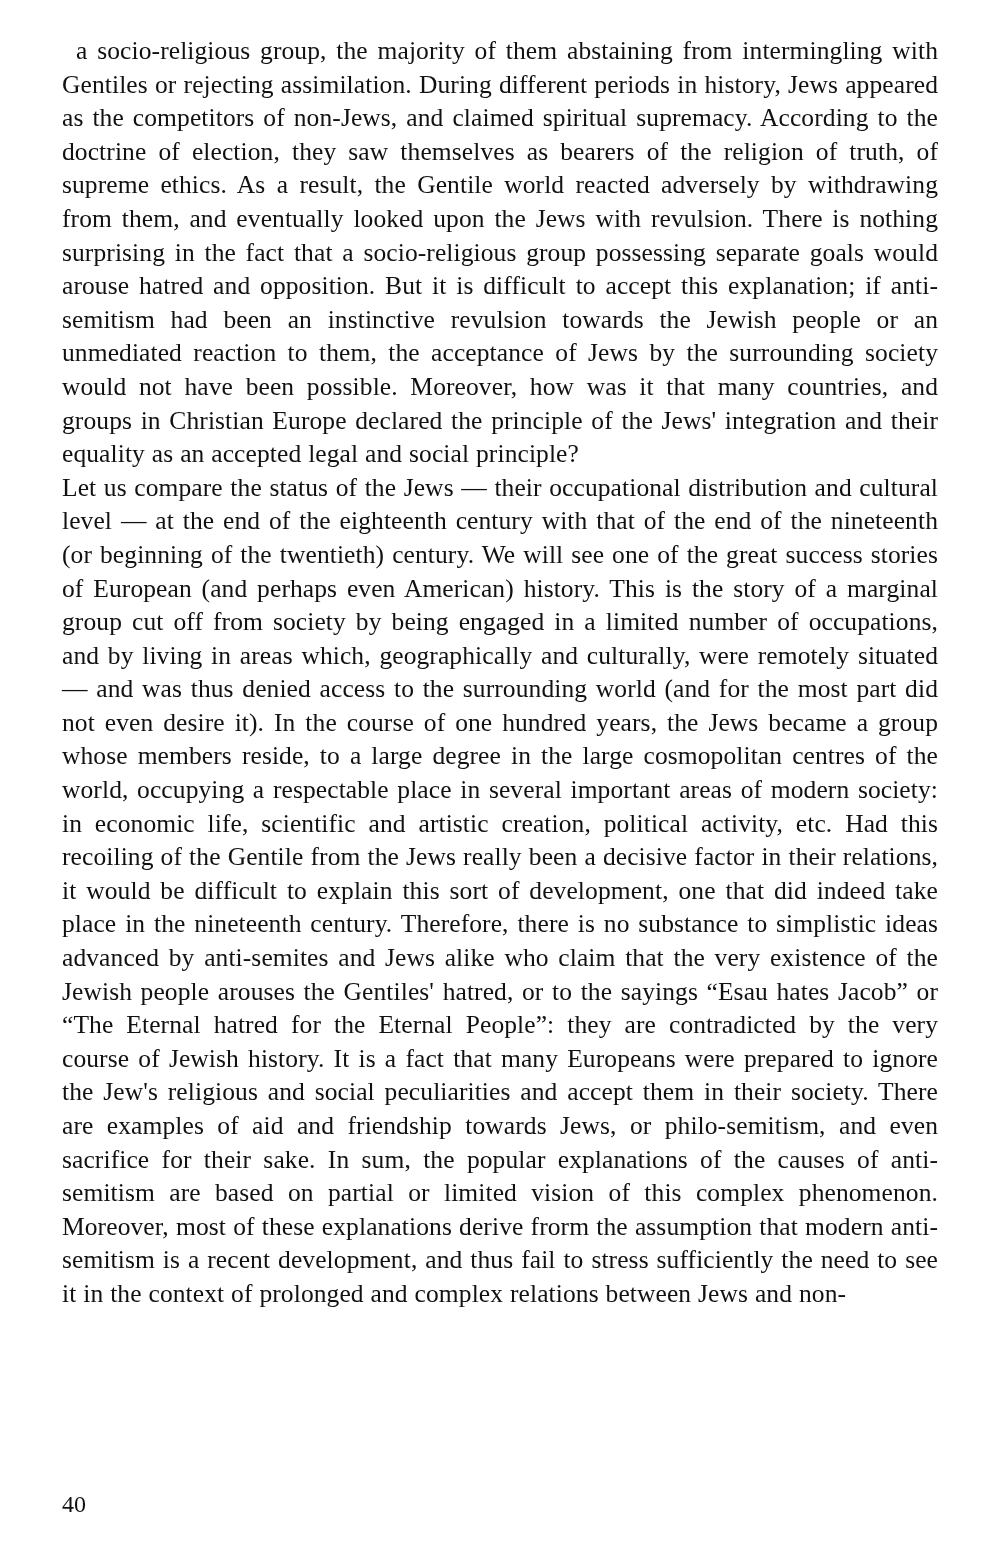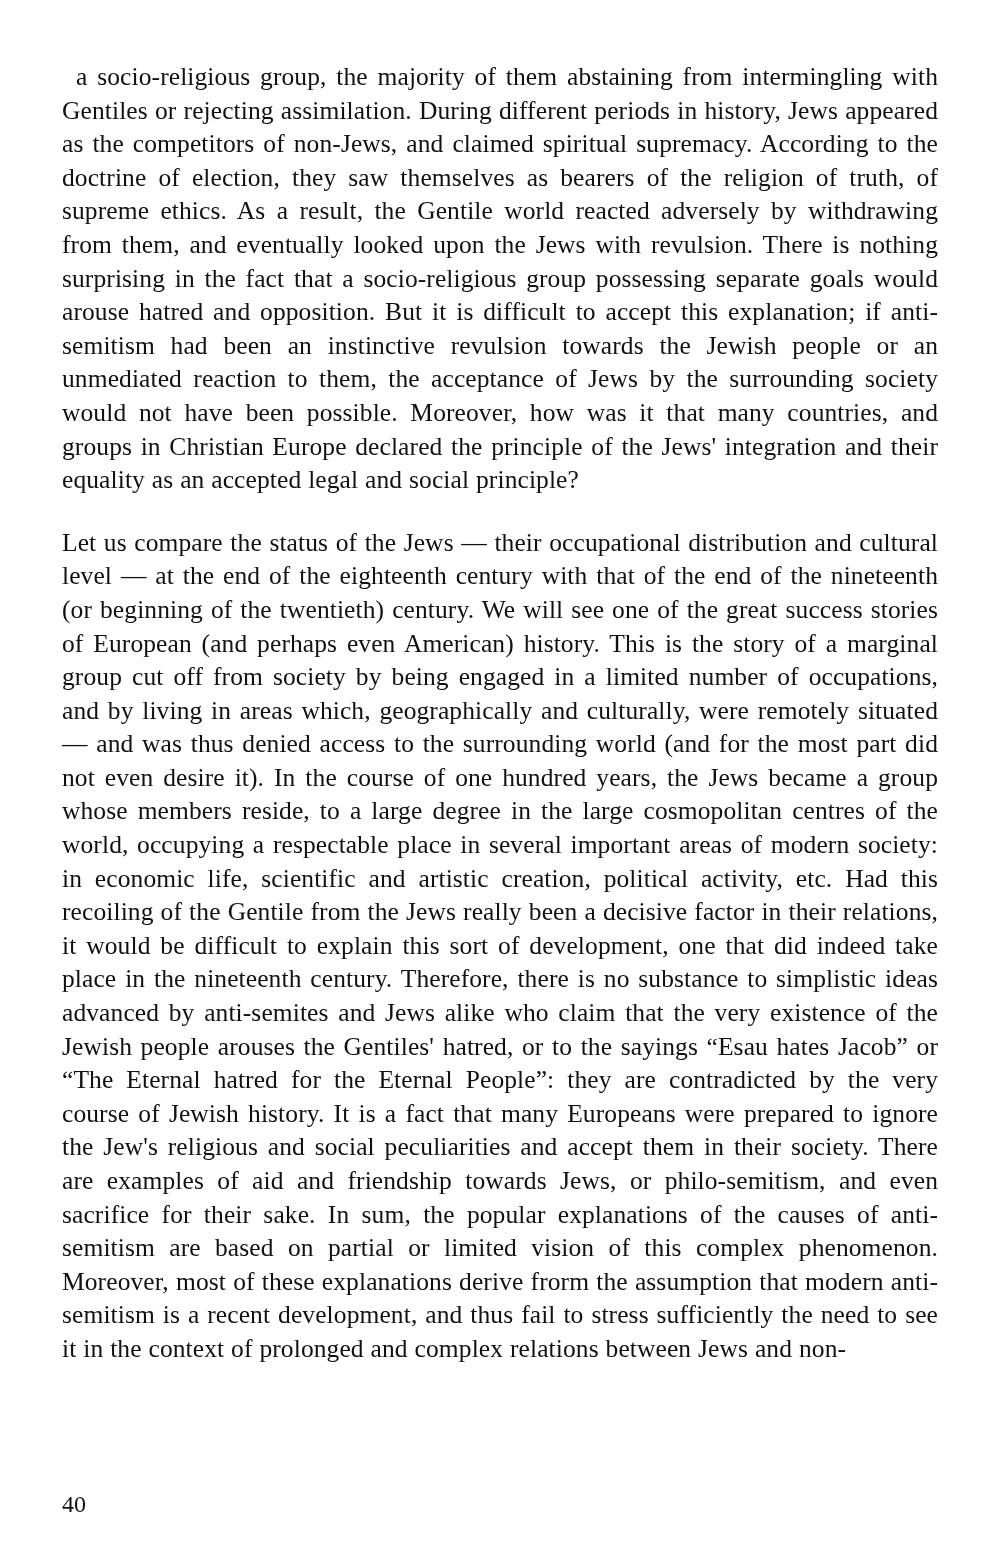--- a/index.html
+++ b/index.html
@@ -31,25 +31,23 @@
   .para {
     font-size: 25.5px;
     line-height: 33.6px;
     text-align: justify;
     text-justify: inter-word;
     margin: 0;
     letter-spacing: 0.1px;
     word-spacing: 0.4px;
   }
   .para + .para {
-    margin-top: 29px;
   }
   .para.indent-first {
     text-indent: 14px;
-    margin-top: 26px;
   }
   .page-number {
     position: absolute;
     left: 62px;
     bottom: 44px;
     font-size: 24px;
     line-height: 28px;
     font-family: "Liberation Serif", serif;
     color: #111111;
   }

